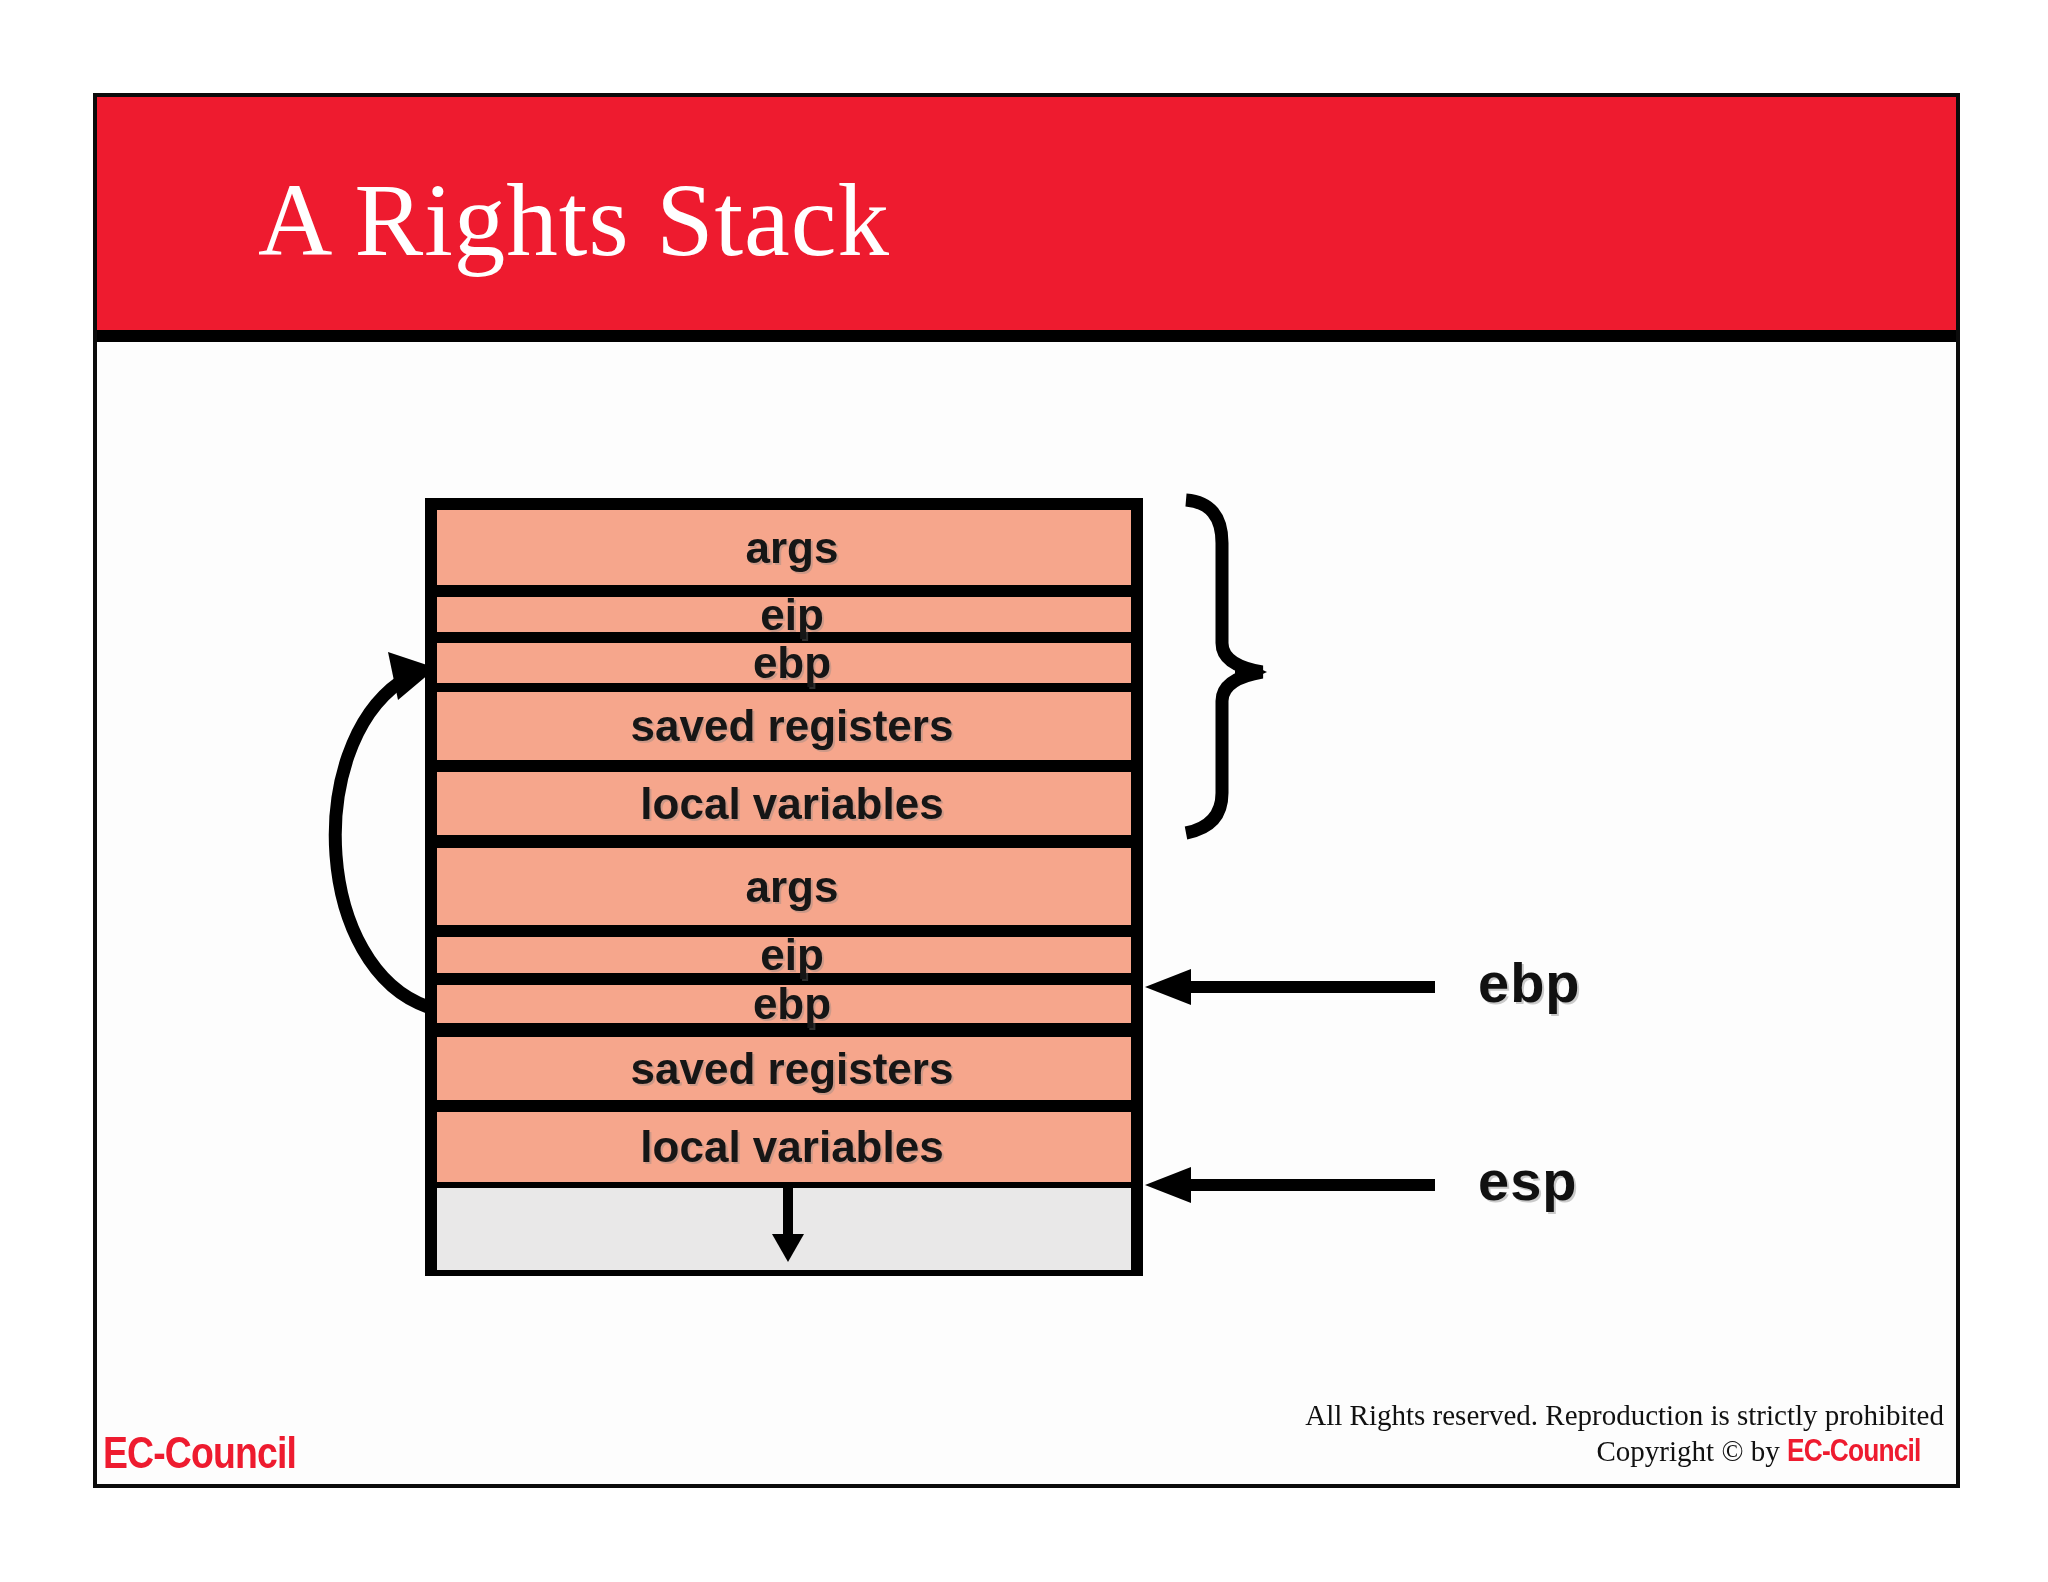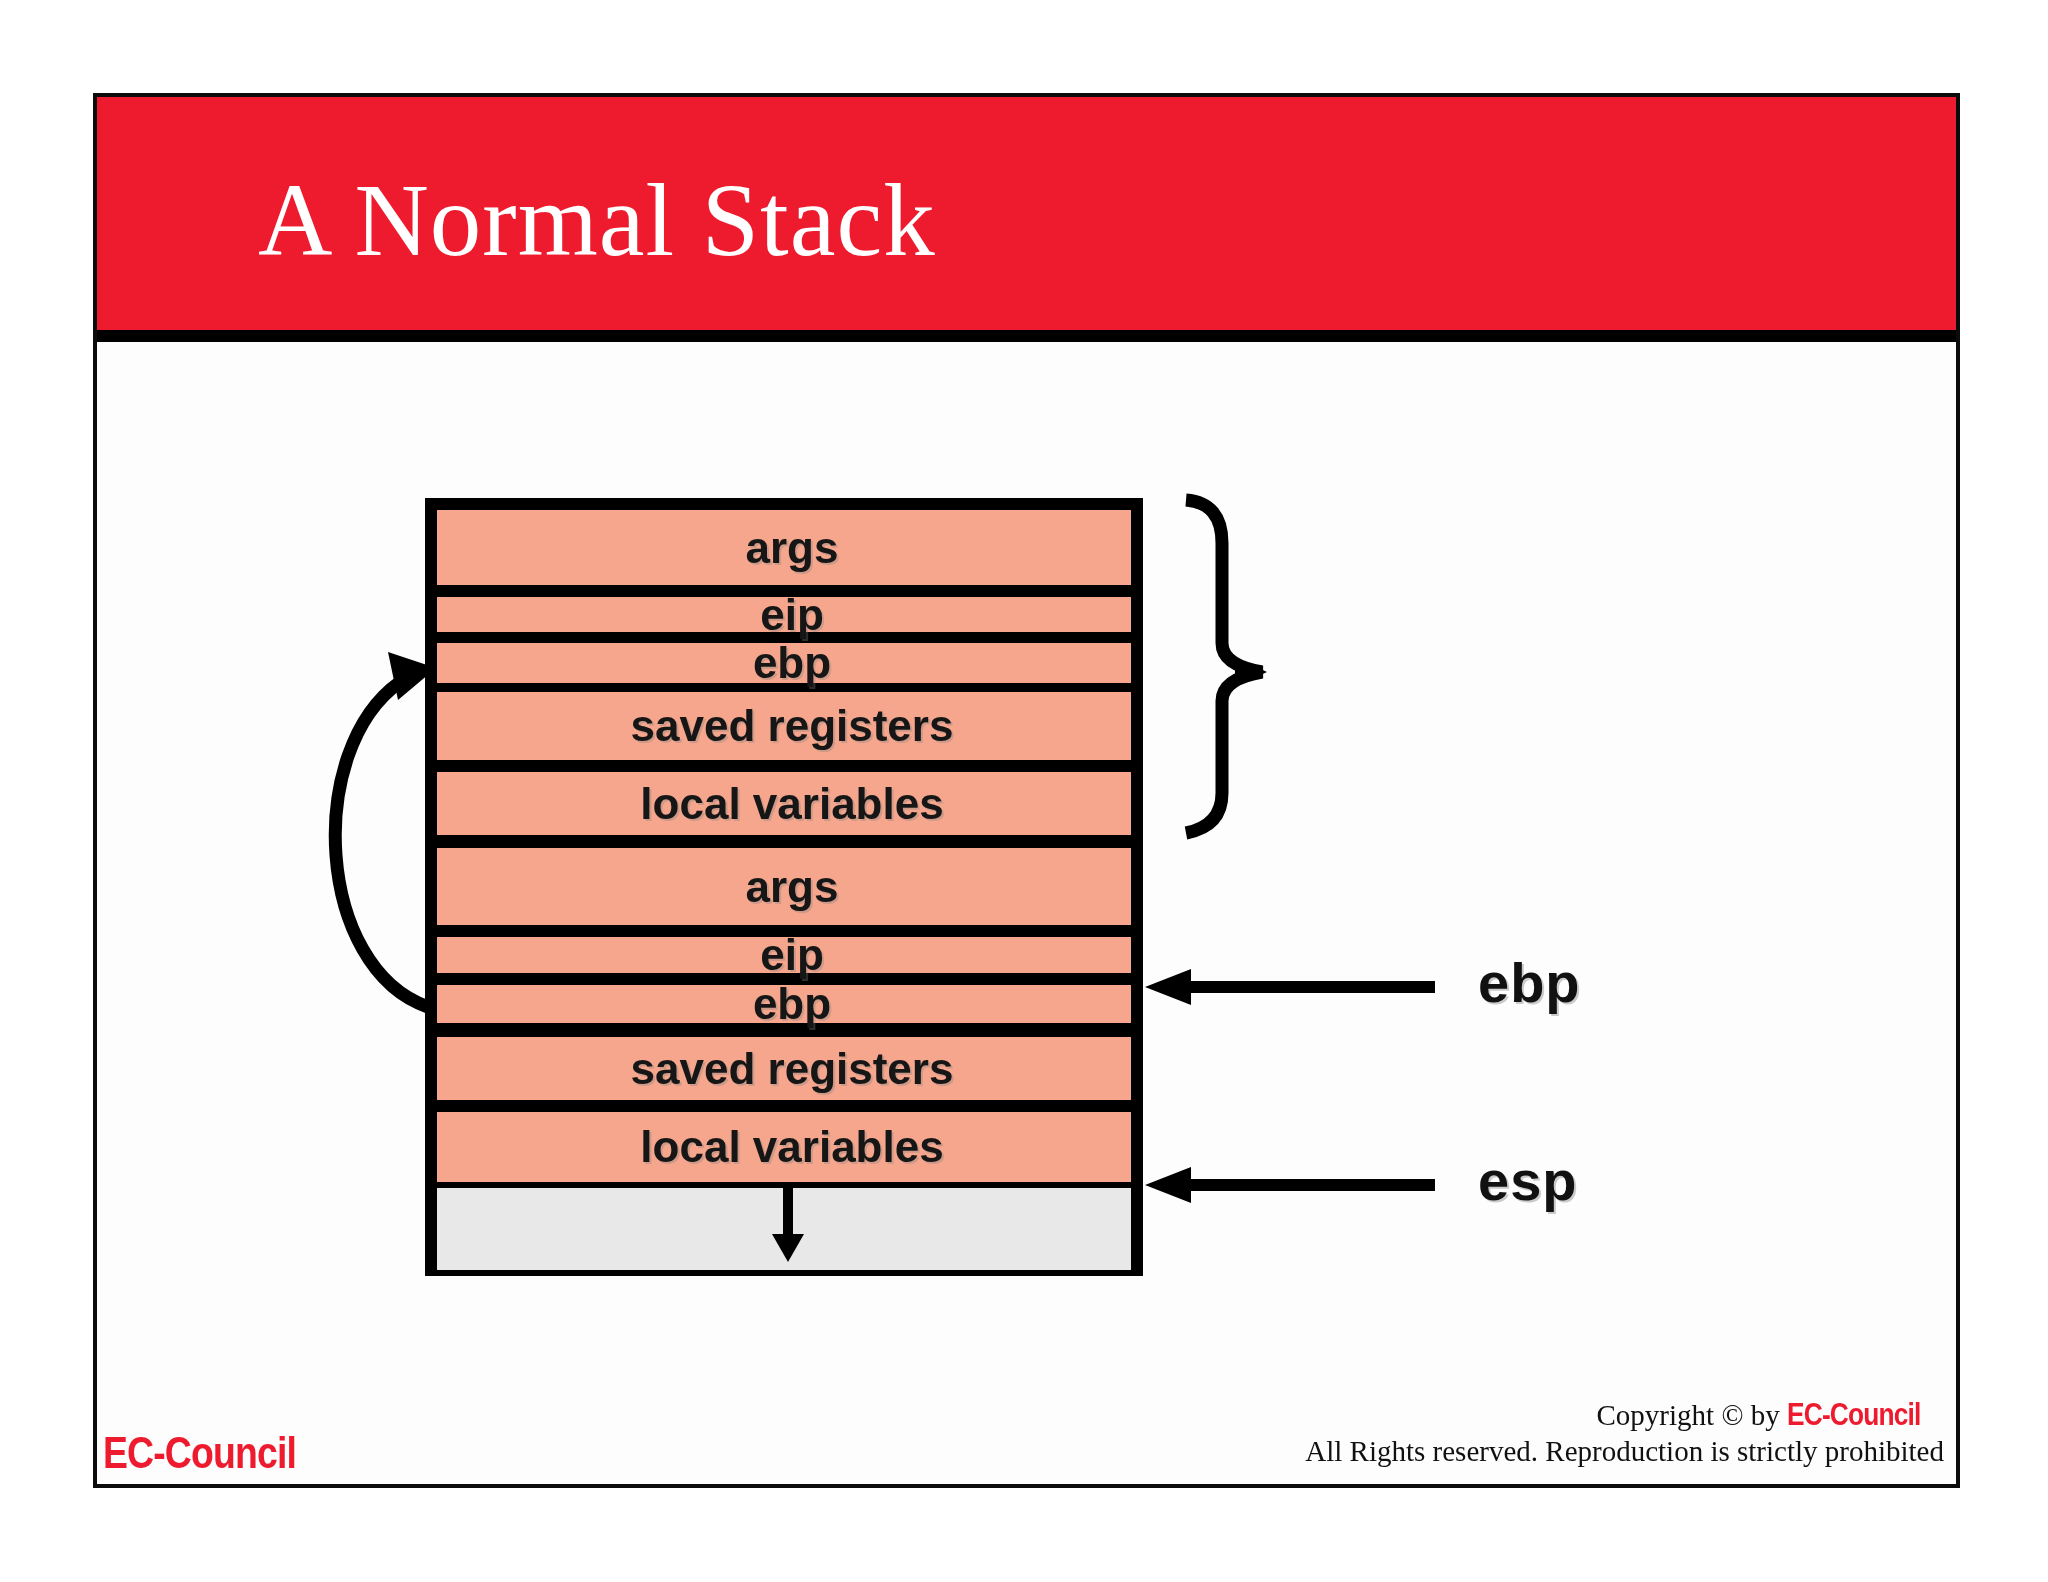--- a/index.html
+++ b/index.html
@@ -58,21 +58,21 @@
   .copyright .brand{font-family:"Liberation Sans",sans-serif;font-weight:bold;
     color:var(--banner-red);font-size:31px;letter-spacing:-1px;
     display:inline-block;transform:scaleX(0.85);transform-origin:left bottom;}
 </style>
 </head>
 <body>
 
 <div class="slide">
 
   <div class="banner">
-    <div class="title">A Normal Stack</div>
+    <div class="title">A Rights Stack</div>
   </div>
 
   <div class="stack-box">
     <div class="row">args</div>
     <div class="row">eip</div>
     <div class="row">ebp</div>
     <div class="row">saved registers</div>
     <div class="row">local variables</div>
     <div class="row">args</div>
     <div class="row">eip</div>
@@ -104,17 +104,17 @@
   <div class="side-label lbl-ebp">ebp</div>
 
   <svg class="svg-abs" style="left:1046px;top:1063px;" width="300" height="50" viewBox="0 0 300 50">
     <line x1="34" y1="25" x2="292" y2="25" stroke="#000" stroke-width="12"></line>
     <polygon points="2,25 48,7 48,43" fill="#000"></polygon>
   </svg>
   <div class="side-label lbl-esp">esp</div>
 
   <div class="logo">EC-Council</div>
   <div class="copyright">
+    <div>All Rights reserved. Reproduction is strictly prohibited</div>
     <div><span>Copyright © by </span><span class="brand">EC-Council</span></div>
-    <div>All Rights reserved. Reproduction is strictly prohibited</div>
   </div>
 
 </div>
 
 </body></html>

